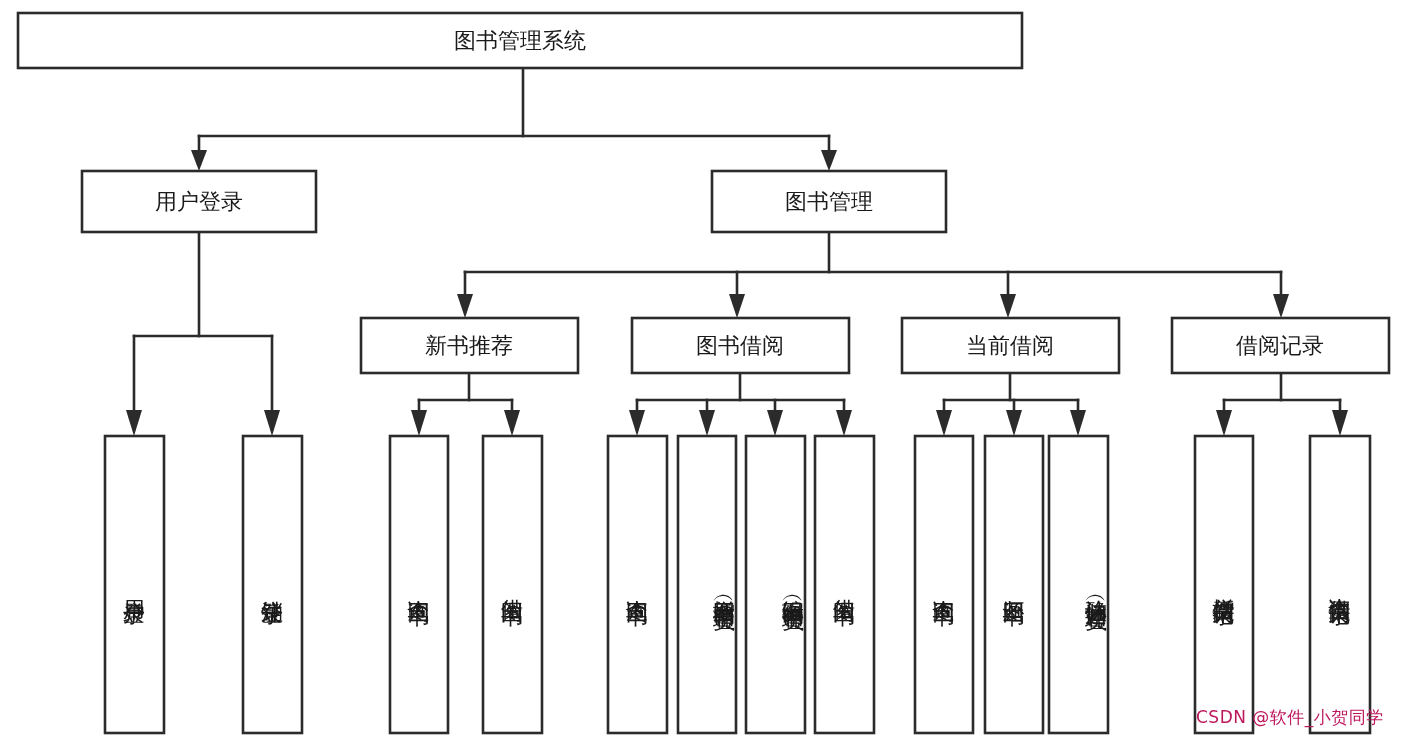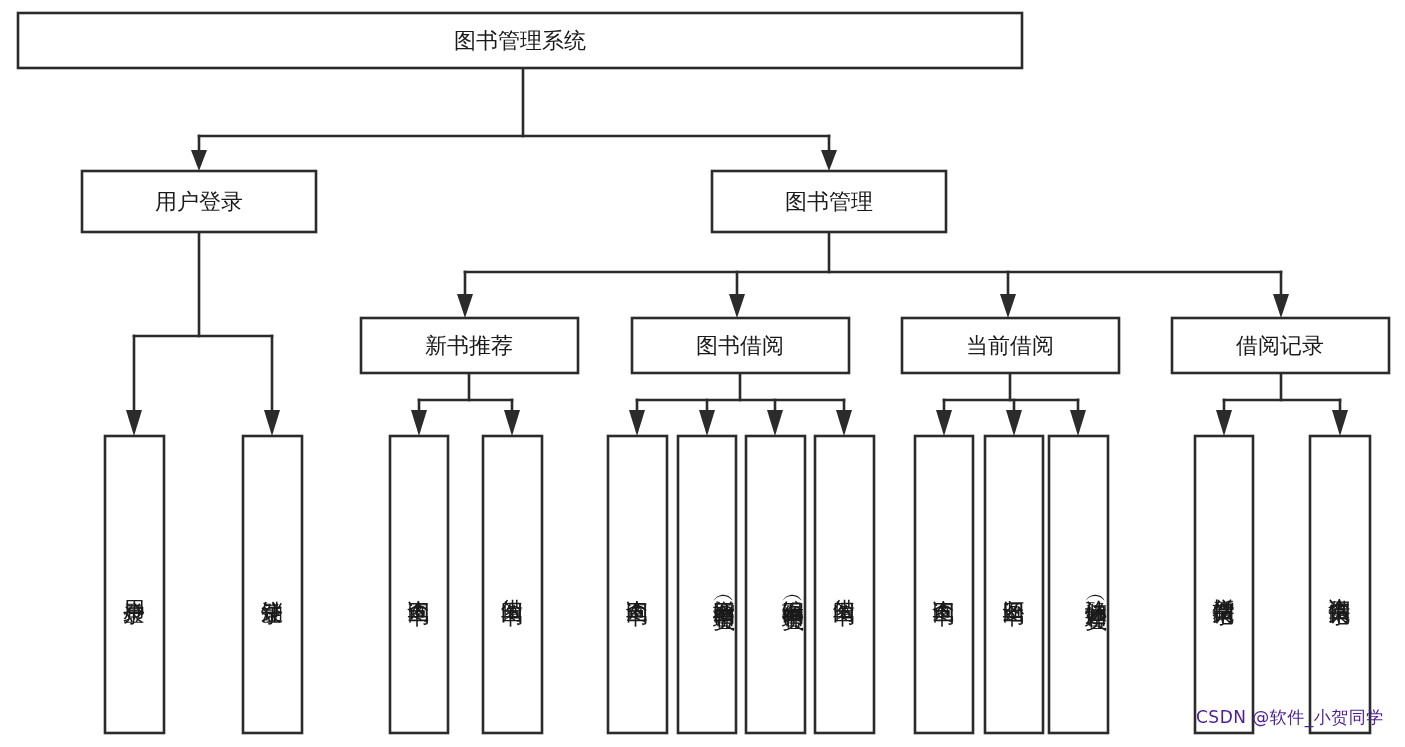--- a/index.html
+++ b/index.html
@@ -63,21 +63,21 @@
     align-items: center;
     justify-content: center;
     text-align: center;
     white-space: nowrap;
     pointer-events: none;
   }
   .watermark {
     position: absolute;
     font-family: "DejaVu Sans", "Liberation Sans", sans-serif;
     font-size: 17px;
-    color: #4c1d95;
+    color: #be185d;
     white-space: nowrap;
     letter-spacing: 0.5px;
   }
 </style>
 </head>
 <body>
 
 <div id="diagram-root">
 
   <svg class="diagram-canvas" viewBox="0 0 1405 747">

